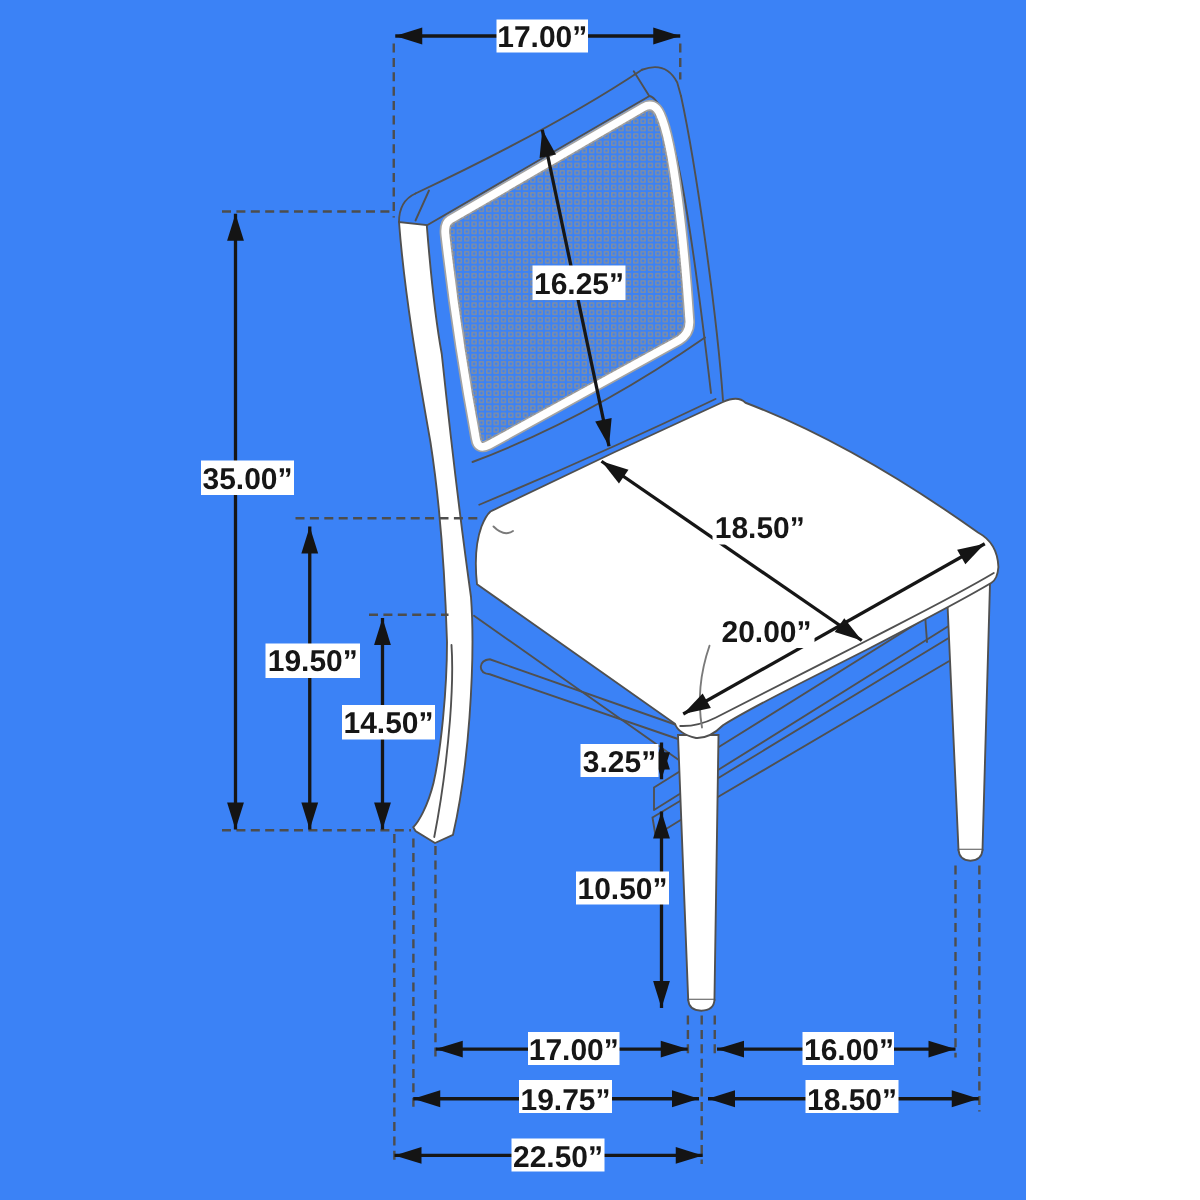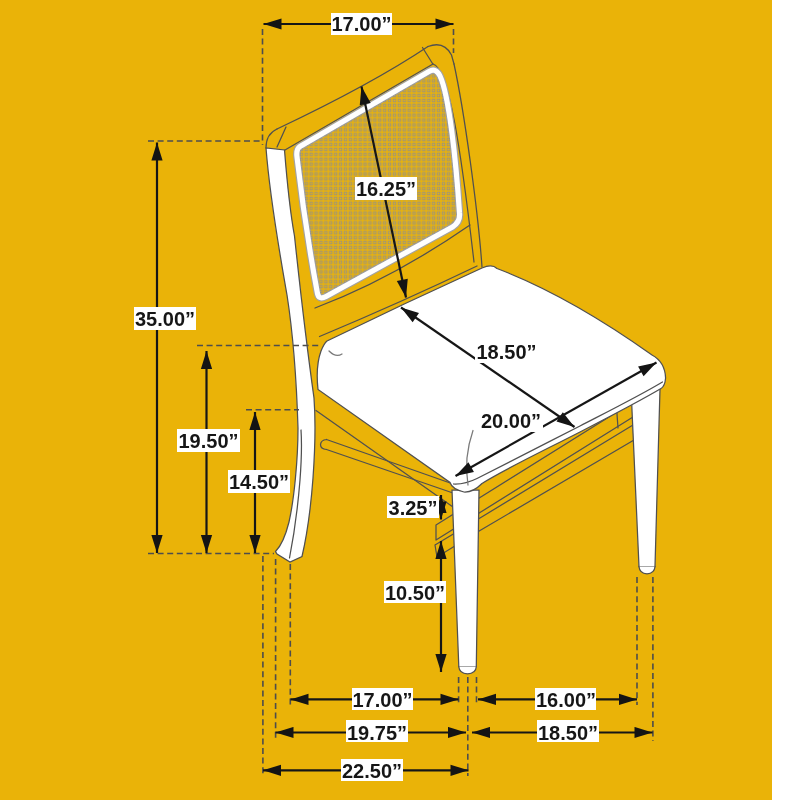--- a/index.html
+++ b/index.html
@@ -1,16 +1,16 @@
 <!DOCTYPE html>
 <html><head>
 <meta charset="utf-8">
 <style>
   html,body{margin:0;padding:0;background:#fff;}
-  .wrap{width:772px;height:800px;position:relative;background:#eab308;overflow:hidden;text-align:right;}
+  .wrap{width:684px;height:800px;position:relative;background:#3b82f6;overflow:hidden;text-align:right;}
   text{font-family:"Liberation Sans",sans-serif;font-weight:bold;fill:#161616;-webkit-font-smoothing:antialiased;}
 </style>
 </head>
 <body>
 <div class="wrap">
 <svg width="800" height="800" viewBox="0 0 800 800" xmlns="http://www.w3.org/2000/svg">
 <defs>
   <pattern id="mesh" width="4.9" height="4.9" patternUnits="userSpaceOnUse">
     <rect x="1.15" y="1.15" width="2.6" height="2.6" fill="none" stroke="#8f8f8f" stroke-width="0.8"></rect>
   </pattern>

